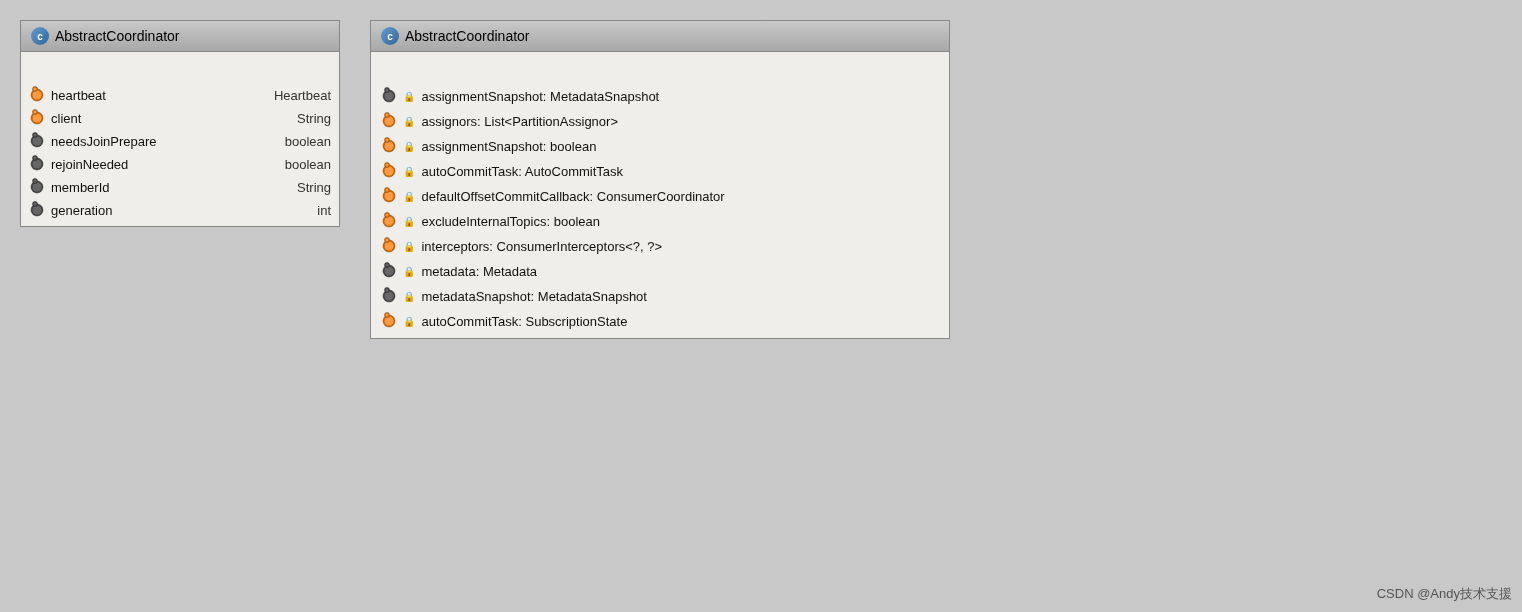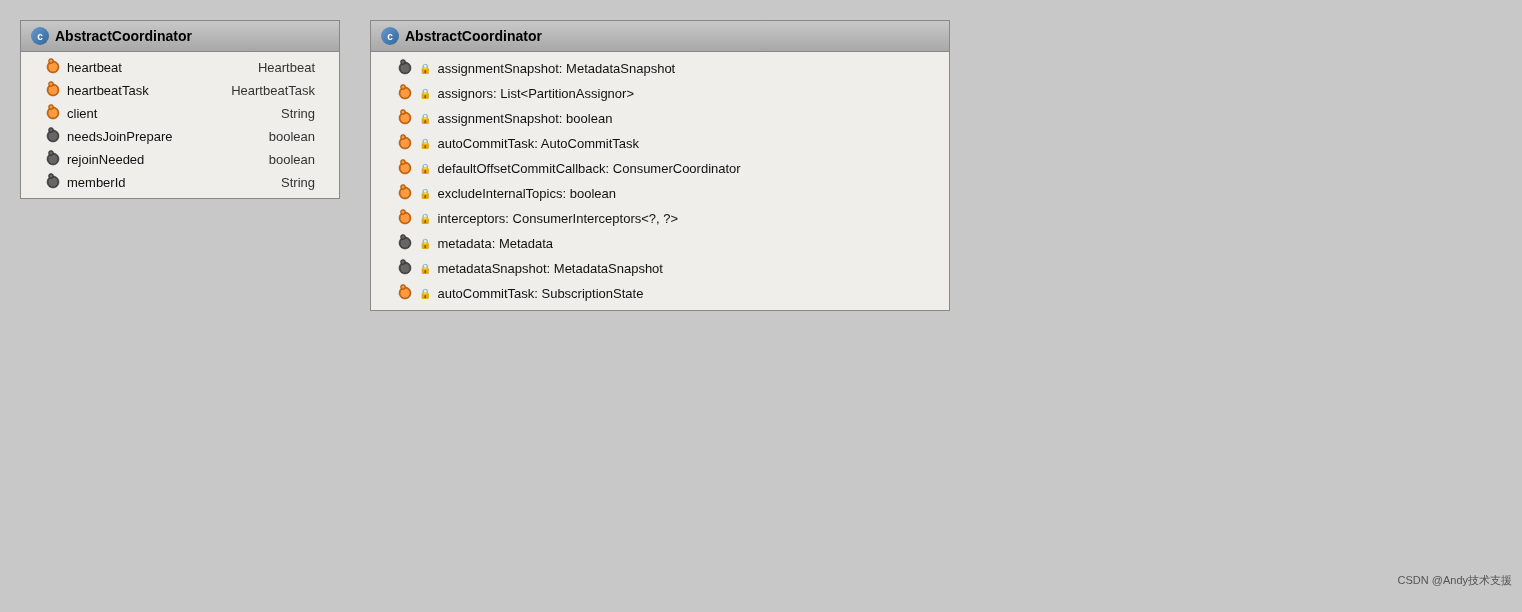--- a/index.html
+++ b/index.html
@@ -39,26 +39,27 @@
       align-items: center;
       justify-content: center;
       color: white;
       font-size: 10px;
       font-weight: bold;
       flex-shrink: 0;
     }
 
     .uml-header-title {
       font-size: 14px;
-      font-weight: bold;
+      font-weight: normal;
       color: #000;
     }
 
     .uml-body {
-      padding: 4px 16px;
+      padding: 4px 0;
+      margin-top: 28px;
     }
 
     .uml-row {
       display: flex;
       align-items: center;
       padding: 2px 8px;
       gap: 6px;
     }
 
     .abstract-box .uml-row {
@@ -92,23 +93,23 @@
 
     .consumer-row {
       display: flex;
       align-items: center;
       gap: 6px;
       padding: 3px 10px;
     }
 
     .watermark {
       position: fixed;
-      bottom: 24px;
+      bottom: 9px;
       right: 10px;
-      font-size: 11px;
+      font-size: 13px;
       color: #555;
     }
   </style>
 </head>
 <body>
 
 <div class="uml-box abstract-box">
   <div class="uml-header">
     <div class="uml-header-icon">c</div>
     <span class="uml-header-title">AbstractCoordinator</span>
@@ -127,32 +128,20 @@
         <span class="field-type">Heartbeat</span>
       </div>
       <div class="uml-row">
         <div class="row-left">
           <div><svg width="16" height="16" viewBox="0 0 16 16">
       <circle cx="8" cy="9" r="6" fill="#cc6600" stroke="#884400" stroke-width="0.5"></circle>
       <circle cx="8" cy="9" r="4.5" fill="#ff9944"></circle>
       <circle cx="6" cy="3" r="2.5" fill="#cc6600" stroke="#884400" stroke-width="0.5"></circle>
       <circle cx="6" cy="3" r="1.5" fill="#ff9944"></circle>
     </svg></div>
-          <span class="field-name">heartbeatTask</span>
-        </div>
-        <span class="field-type">HeartbeatTask</span>
-      </div>
-      <div class="uml-row">
-        <div class="row-left">
-          <div><svg width="16" height="16" viewBox="0 0 16 16">
-      <circle cx="8" cy="9" r="6" fill="#cc6600" stroke="#884400" stroke-width="0.5"></circle>
-      <circle cx="8" cy="9" r="4.5" fill="#ff9944"></circle>
-      <circle cx="6" cy="3" r="2.5" fill="#cc6600" stroke="#884400" stroke-width="0.5"></circle>
-      <circle cx="6" cy="3" r="1.5" fill="#ff9944"></circle>
-    </svg></div>
           <span class="field-name">client</span>
         </div>
         <span class="field-type">String</span>
       </div>
       <div class="uml-row">
         <div class="row-left">
           <div><svg width="16" height="16" viewBox="0 0 16 16">
       <circle cx="8" cy="9" r="6" fill="#444" stroke="#222" stroke-width="0.5"></circle>
       <circle cx="8" cy="9" r="4.5" fill="#666"></circle>
       <circle cx="6" cy="3" r="2.5" fill="#444" stroke="#222" stroke-width="0.5"></circle>
@@ -178,20 +167,32 @@
         <div class="row-left">
           <div><svg width="16" height="16" viewBox="0 0 16 16">
       <circle cx="8" cy="9" r="6" fill="#444" stroke="#222" stroke-width="0.5"></circle>
       <circle cx="8" cy="9" r="4.5" fill="#666"></circle>
       <circle cx="6" cy="3" r="2.5" fill="#444" stroke="#222" stroke-width="0.5"></circle>
       <circle cx="6" cy="3" r="1.5" fill="#666"></circle>
     </svg></div>
           <span class="field-name">memberId</span>
         </div>
         <span class="field-type">String</span>
+      </div>
+      <div class="uml-row">
+        <div class="row-left">
+          <div><svg width="16" height="16" viewBox="0 0 16 16">
+      <circle cx="8" cy="9" r="6" fill="#444" stroke="#222" stroke-width="0.5"></circle>
+      <circle cx="8" cy="9" r="4.5" fill="#666"></circle>
+      <circle cx="6" cy="3" r="2.5" fill="#444" stroke="#222" stroke-width="0.5"></circle>
+      <circle cx="6" cy="3" r="1.5" fill="#666"></circle>
+    </svg></div>
+          <span class="field-name">generation</span>
+        </div>
+        <span class="field-type">int</span>
       </div>
     </div>
 </div>
 
 <div class="uml-box consumer-box">
   <div class="uml-header">
     <div class="uml-header-icon">c</div>
     <span class="uml-header-title">AbstractCoordinator</span>
   </div>
   <div class="uml-body" id="consumer-body">

